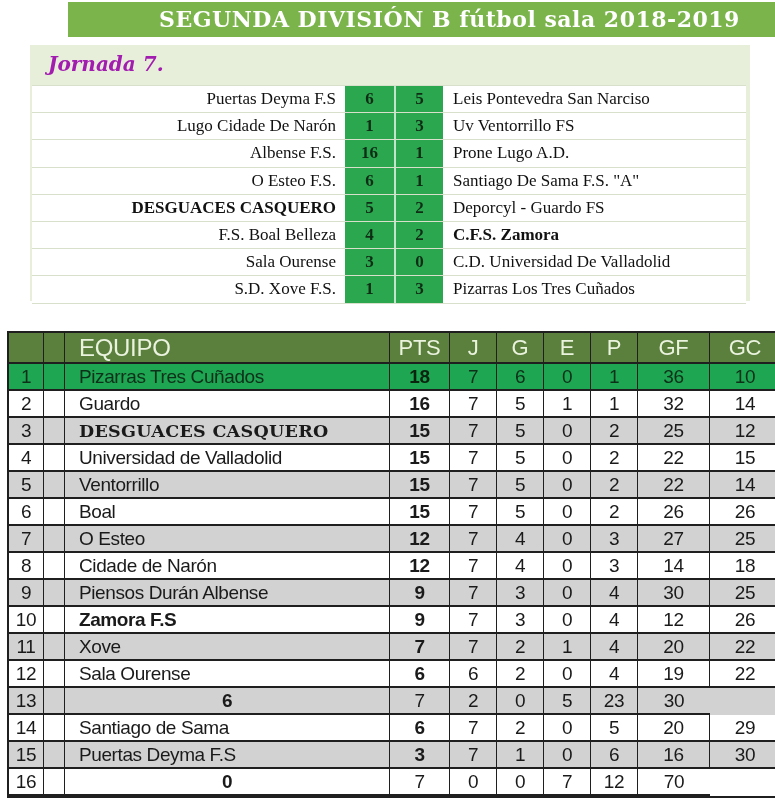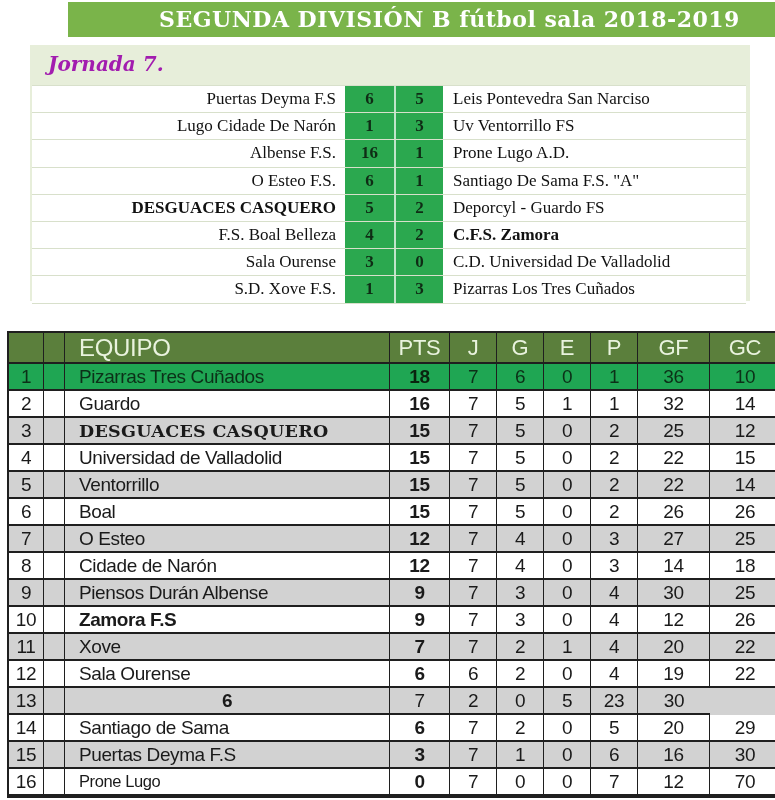--- a/index.html
+++ b/index.html
@@ -333,21 +333,20 @@
     <div class="s-cell">7</div>
     <div class="s-cell">1</div>
     <div class="s-cell">0</div>
     <div class="s-cell">6</div>
     <div class="s-cell">16</div>
     <div class="s-cell">30</div>
   </div>
       <div class="s-row s-body-row white">
     <div class="s-cell pos">16</div>
     <div class="s-cell spacer"></div>
-    <div class="s-cell team compact">Prone Lugo</div>
     <div class="s-cell pts">0</div>
     <div class="s-cell">7</div>
     <div class="s-cell">0</div>
     <div class="s-cell">0</div>
     <div class="s-cell">7</div>
     <div class="s-cell">12</div>
     <div class="s-cell">70</div>
   </div>
     </div>
 </div>

